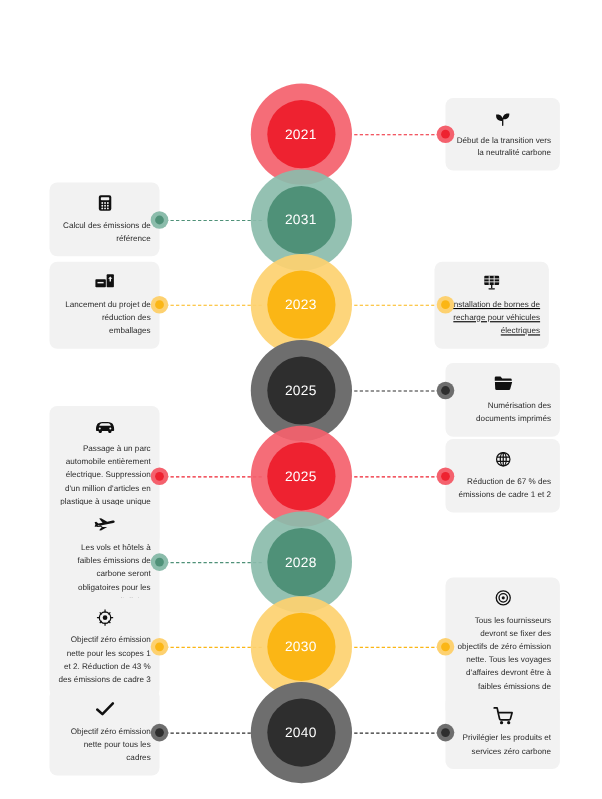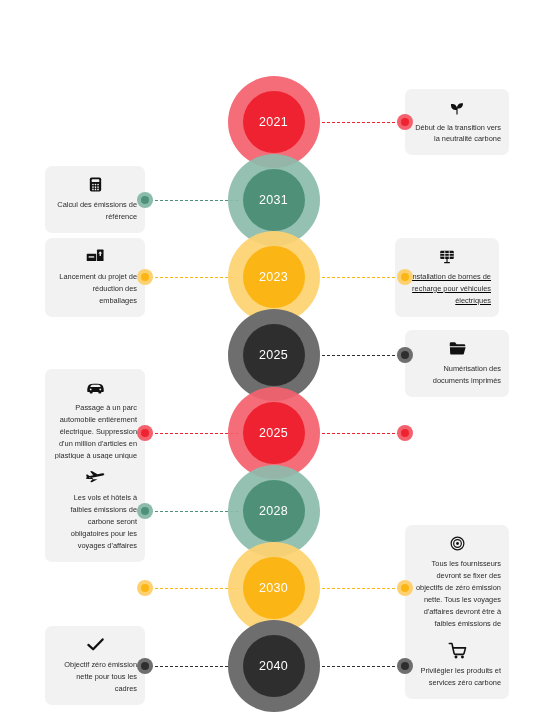--- a/index.html
+++ b/index.html
@@ -247,20 +247,31 @@
             <circle cx="7.6" cy="12.6" r="1.2" fill="#f2f2f2"></circle>
             <circle cx="20.4" cy="12.6" r="1.2" fill="#f2f2f2"></circle>
           </svg>
         </div>
         <div class="card-text">Passage à un parc automobile entièrement électrique. Suppression d'un million d'articles en plastique à usage unique de notre chaîne d'approvisionnement</div>
       </div>
       <div class="connector" style="border-top-color: rgb(238, 34, 48); top: 432.8px; left: 145px; width: 93px;"></div>
       <div class="conn-dot" style="background: rgb(244, 97, 109); top: 432.8px; left: 145px;">
         <i style="background: rgb(238, 34, 48);"></i>
       </div>
+      <div class="card" style="width: 104px; left: 405px; top: 399.3px;">
+        <div class="card-icon">
+          <svg width="17" height="17" viewBox="0 0 24 24" fill="none" stroke="#111" stroke-width="1.6">
+            <circle cx="12" cy="12" r="8.6"></circle>
+            <ellipse cx="12" cy="12" rx="3.8" ry="8.6"></ellipse>
+            <path d="M3.7 9.2h16.6M3.7 14.8h16.6"></path>
+            <path d="M12 3.4v17.2"></path>
+          </svg>
+        </div>
+        <div class="card-text">Réduction de 67 % des émissions de cadre 1 et 2</div>
+      </div>
       <div class="connector" style="border-top-color: rgb(238, 34, 48); top: 432.8px; left: 322px; width: 83px;"></div>
       <div class="conn-dot" style="background: rgb(244, 97, 109); top: 432.8px; left: 405px;">
         <i style="background: rgb(238, 34, 48);"></i>
       </div>
       <div class="node" style="top: 432.8px; z-index: 14;">
         <div class="ring" style="background: rgb(244, 97, 109); opacity: 0.92;"></div>
         <div class="core" style="background: rgb(238, 34, 48);"></div>
         <span class="year">2025</span>
       </div>
       <div class="card" style="width: 100px; left: 45px; top: 459px;">
@@ -273,20 +284,30 @@
       </div>
       <div class="connector" style="border-top-color: rgb(79, 145, 120); top: 510.5px; left: 145px; width: 93px;"></div>
       <div class="conn-dot" style="background: rgb(139, 188, 171); top: 510.5px; left: 145px;">
         <i style="background: rgb(79, 145, 120);"></i>
       </div>
       <div class="node" style="top: 510.5px; z-index: 15;">
         <div class="ring" style="background: rgb(139, 188, 171); opacity: 0.92;"></div>
         <div class="core" style="background: rgb(79, 145, 120);"></div>
         <span class="year">2028</span>
       </div>
+      <div class="card" style="width: 100px; left: 45px; top: 542.7px;">
+        <div class="card-icon">
+          <svg width="17" height="17" viewBox="0 0 24 24" fill="none" stroke="#111" stroke-width="1.6">
+            <circle cx="12" cy="12" r="7.4"></circle>
+            <circle cx="12" cy="12" r="3" fill="#111" stroke="none"></circle>
+            <path d="M12 1.6v4M12 18.4v4M1.6 12h4M18.4 12h4M5.2 5.2l2.6 2.6M16.2 16.2l2.6 2.6M18.8 5.2l-2.6 2.6M7.8 16.2l-2.6 2.6"></path>
+          </svg>
+        </div>
+        <div class="card-text">Objectif zéro émission nette pour les scopes 1 et 2. Réduction de 43 % des émissions de cadre 3</div>
+      </div>
       <div class="connector" style="border-top-color: rgb(251, 182, 21); top: 588.2px; left: 145px; width: 93px;"></div>
       <div class="conn-dot" style="background: rgb(253, 209, 112); top: 588.2px; left: 145px;">
         <i style="background: rgb(251, 182, 21);"></i>
       </div>
       <div class="card" style="width: 104px; left: 405px; top: 524.7px;">
         <div class="card-icon">
           <svg width="17" height="17" viewBox="0 0 24 24" fill="none" stroke="#111" stroke-width="1.7">
             <circle cx="12" cy="12" r="9"></circle>
             <circle cx="12" cy="12" r="5.4"></circle>
             <circle cx="12" cy="12" r="2" fill="#111" stroke="none"></circle>

